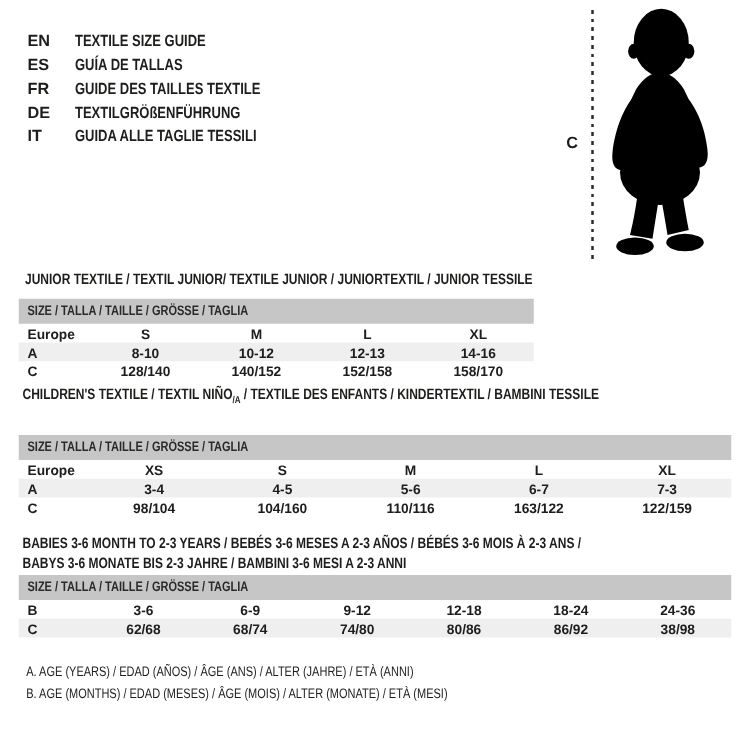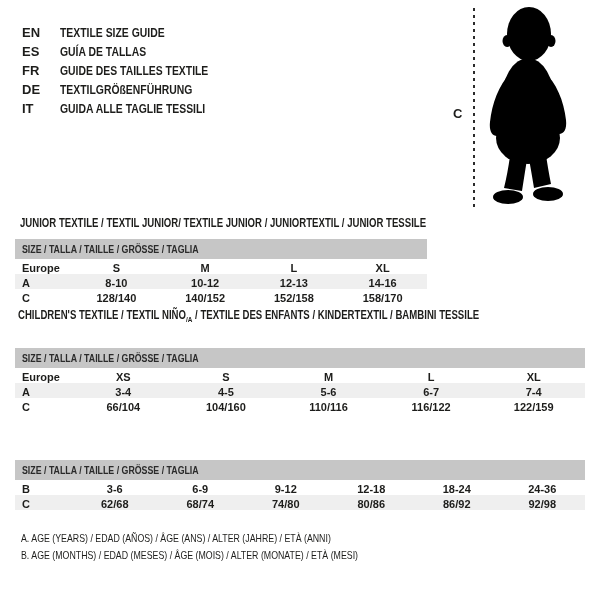--- a/index.html
+++ b/index.html
@@ -125,53 +125,57 @@
       <span class="cc">M</span>
       <span class="cc">L</span>
       <span class="cc">XL</span>
     </div>
     <div class="trow shaded">
       <span class="c0">A</span>
       <span class="cc">3-4</span>
       <span class="cc">4-5</span>
       <span class="cc">5-6</span>
       <span class="cc">6-7</span>
-      <span class="cc">7-4</span>
+      <span class="cc">7-3</span>
     </div>
     <div class="trow">
       <span class="c0">C</span>
-      <span class="cc">66/104</span>
+      <span class="cc">98/104</span>
       <span class="cc">104/160</span>
       <span class="cc">110/116</span>
-      <span class="cc">116/122</span>
+      <span class="cc">163/122</span>
       <span class="cc">122/159</span>
     </div>
   </section>
 
+  <h2 class="tbl-title" style="left:18px; top:426px;">
+    <span class="cond">BABIES 3-6 MONTH TO 2-3 YEARS / BEBÉS 3-6 MESES A 2-3 AÑOS / BÉBÉS 3-6 MOIS À 2-3 ANS /</span><br>
+    <span class="cond">BABYS 3-6 MONATE BIS 2-3 JAHRE / BAMBINI 3-6 MESI A 2-3 ANNI</span>
+  </h2>
   <section class="tbl" style="left:15px; top:460px; width:570px;">
     <div class="band">
       <span class="cond">SIZE / TALLA / TAILLE / GRÖSSE / TAGLIA</span>
     </div>
     <div class="trow">
       <span class="c0">B</span>
       <span class="cc">3-6</span>
       <span class="cc">6-9</span>
       <span class="cc">9-12</span>
       <span class="cc">12-18</span>
       <span class="cc">18-24</span>
       <span class="cc">24-36</span>
     </div>
     <div class="trow shaded">
       <span class="c0">C</span>
       <span class="cc">62/68</span>
       <span class="cc">68/74</span>
       <span class="cc">74/80</span>
       <span class="cc">80/86</span>
       <span class="cc">86/92</span>
-      <span class="cc">92/98</span>
+      <span class="cc">38/98</span>
     </div>
   </section>
 
   <div class="footnotes">
     <div class="fn">
       <span class="cond">A. AGE (YEARS) / EDAD (AÑOS) / ÂGE (ANS) / ALTER (JAHRE) / ETÀ (ANNI)</span>
     </div>
     <div class="fn">
       <span class="cond">B. AGE (MONTHS) / EDAD (MESES) / ÂGE (MOIS) / ALTER (MONATE) / ETÀ (MESI)</span>
     </div>

